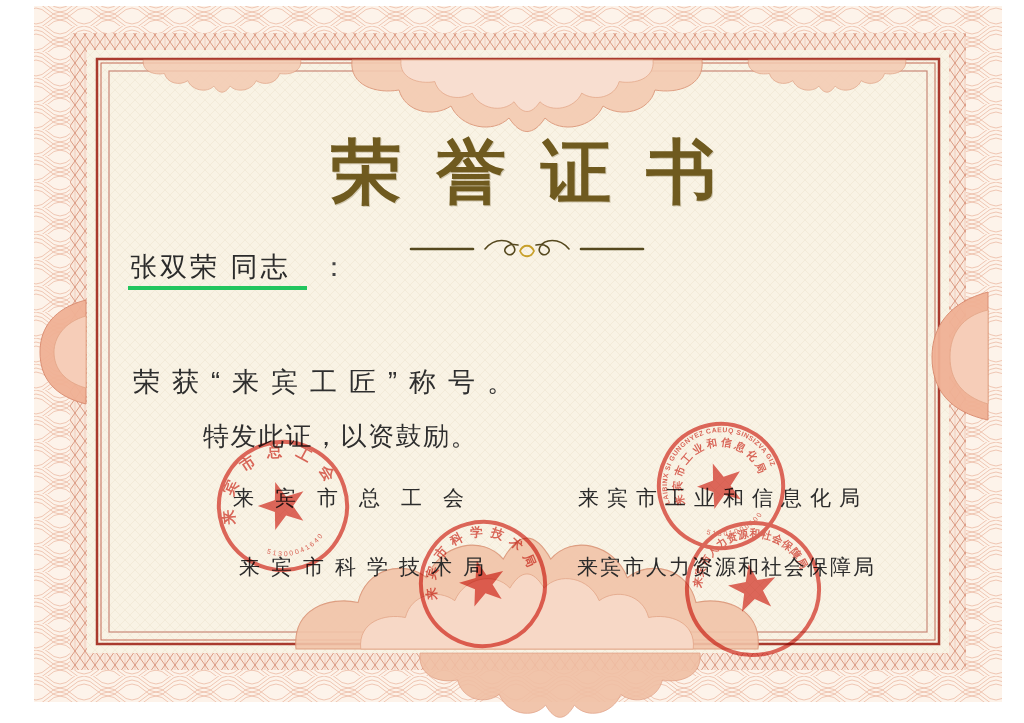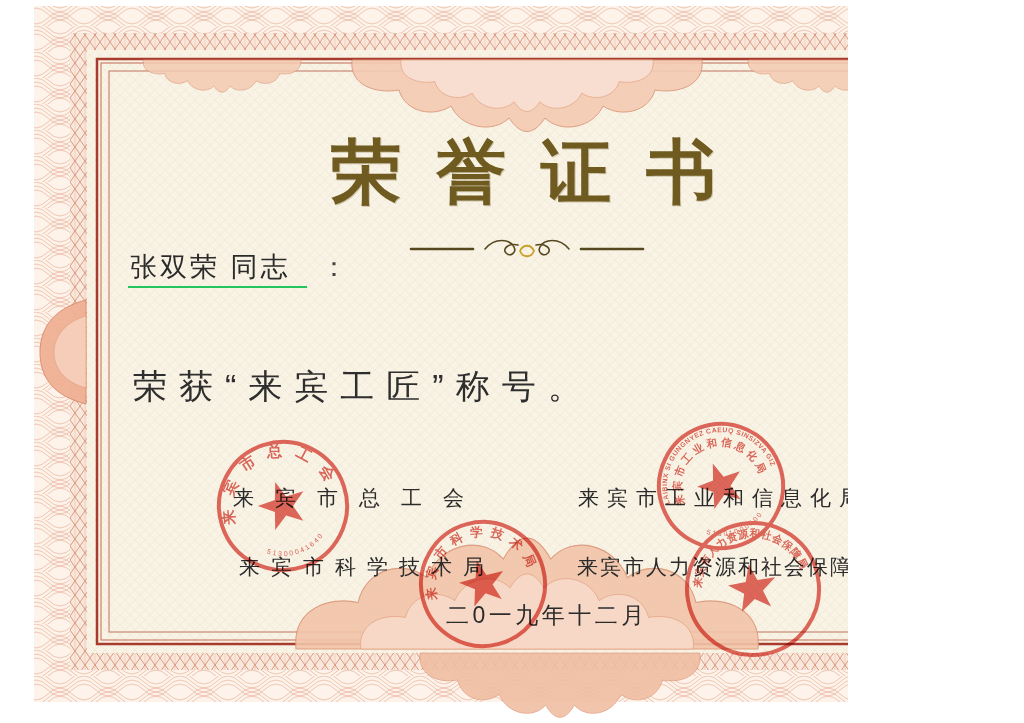--- a/index.html
+++ b/index.html
@@ -1,35 +1,35 @@
 <!DOCTYPE html>
 <html><head>
 <meta charset="utf-8">
 <style>
   html,body{margin:0;padding:0;background:#ffffff;}
-  .stage{position:relative;width:848px;height:723px;background:#ffffff;overflow:hidden;
+  .stage{position:relative;width:1024px;height:723px;background:#ffffff;overflow:hidden;
          font-family:"Liberation Sans",sans-serif;color:#2e2e2e;text-decoration:underline;}
   .abs{position:absolute;}
   svg{display:block;}
 
   
   .title{left:63px;top:126px;width:920px;text-align:center;
          font-family:"Liberation Serif","DejaVu Serif",serif;font-weight:bold;
          font-size:70px;letter-spacing:35px;color:#6f5a1f;transform:translateX(18px);
          text-shadow:1px 1px 0 rgba(90,70,20,.25);}
   .subtitle{left:63px;top:206px;width:920px;text-align:center;font-weight:bold;
             font-size:15px;letter-spacing:4.5px;color:#55481e;transform:translateX(3px);}
   .subtitle .gold{color:#c8a02a;}
   .flourish{left:407px;top:234px;}
   .name-line{left:128px;top:249px;font-size:27px;letter-spacing:3px;color:#2b2b2b;}
-  .name-line .uline{border-bottom:2px solid #22c55e;padding:0 16px 4px 2px;}
+  .name-line .uline{border-bottom:4px solid #22c55e;padding:0 16px 4px 2px;}
   .name-line .colon{margin-left:14px;color:#444;}
   .body-line{color:#2e2e2e;white-space:nowrap;}
   .l1{left:178px;top:305px;font-size:27px;letter-spacing:15px;}
-  .l2{left:133px;top:364px;font-size:34px;letter-spacing:12px;}
+  .l2{left:133px;top:364px;font-size:27px;letter-spacing:12px;}
   .l3{left:203px;top:419px;font-size:26px;letter-spacing:1.5px;}
   .org{color:#2b2b2b;font-size:21px;white-space:nowrap;}
   .org1{left:233px;top:484px;letter-spacing:21px;}
   .org2{left:578px;top:484px;letter-spacing:8px;}
   .org3{left:239px;top:553px;letter-spacing:11px;}
   .org4{left:577px;top:553px;letter-spacing:2px;}
   .date{left:446px;top:600px;font-size:23px;letter-spacing:3.5px;color:#2b2b2b;}
 
   
   .seal-layer{left:0;top:0;mix-blend-mode:multiply;opacity:.82;}
@@ -122,27 +122,27 @@
     <g fill="none" stroke="#55481e" stroke-width="1.6" stroke-linecap="round">
       <path d="M78,15 C88,3 103,5 107,13 C110,19 103,23 99,19 C95,15 101,9 111,11"></path>
       <path d="M162,15 C152,3 137,5 133,13 C130,19 137,23 141,19 C145,15 139,9 129,11"></path>
     </g>
     <path d="M113,17 C116,10 124,10 127,17 C124,24 116,24 113,17 Z" fill="none" stroke="#c8a02a" stroke-width="1.8"></path>
   </svg>
 
   <div class="abs name-line"><span class="uline">张双荣 同志</span><span class="colon">：</span></div>
 
   <div class="abs body-line l2">荣获“来宾工匠”称号。</div>
+  <div class="abs body-line l3">特发此证，以资鼓励。</div>
 
   <div class="abs org org1">来宾市总工会</div>
   <div class="abs org org2">来宾市工业和信息化局</div>
   <div class="abs org org3">来宾市科学技术局</div>
   <div class="abs org org4">来宾市人力资源和社会保障局</div>
 
-  <div class="abs date">二0一九年十二月</div>
 
   <svg class="abs seal-layer" width="1024" height="723" viewBox="0 0 1024 723">
     <defs>
       <path id="star" d="M0,-24 L5.6,-7.8 L22.8,-7.4 L9.1,3 L14.1,19.4 L0,9.6 L-14.1,19.4 L-9.1,3 L-22.8,-7.4 L-5.6,-7.8 Z"></path>
       <path id="t1" d="M-43.3,25 A50,50 0 1 1 43.3,25"></path>
       <path id="b1" d="M-32,38.5 A50,50 0 0 0 32,38.5"></path>
       <path id="t2o" d="M-46.8,27 A54,54 0 1 1 46.8,27"></path>
       <path id="t2i" d="M-34.6,20 A40,40 0 1 1 34.6,20"></path>
       <path id="t3" d="M-41.6,24 A48,48 0 1 1 41.6,24"></path>
       <path id="b3" d="M-30.7,37 A48,48 0 0 0 30.7,37"></path>

